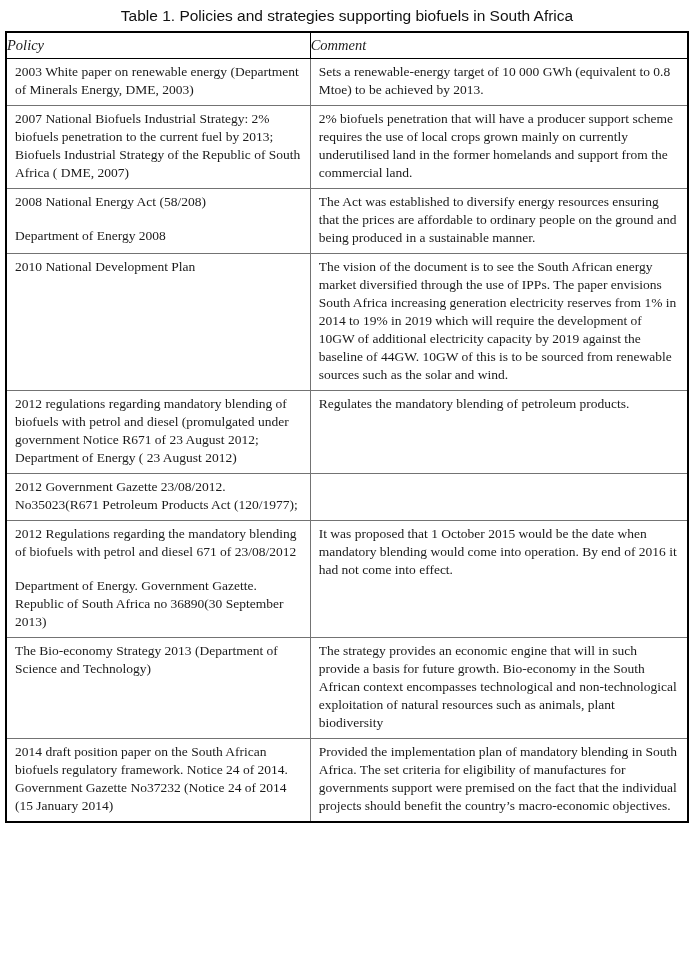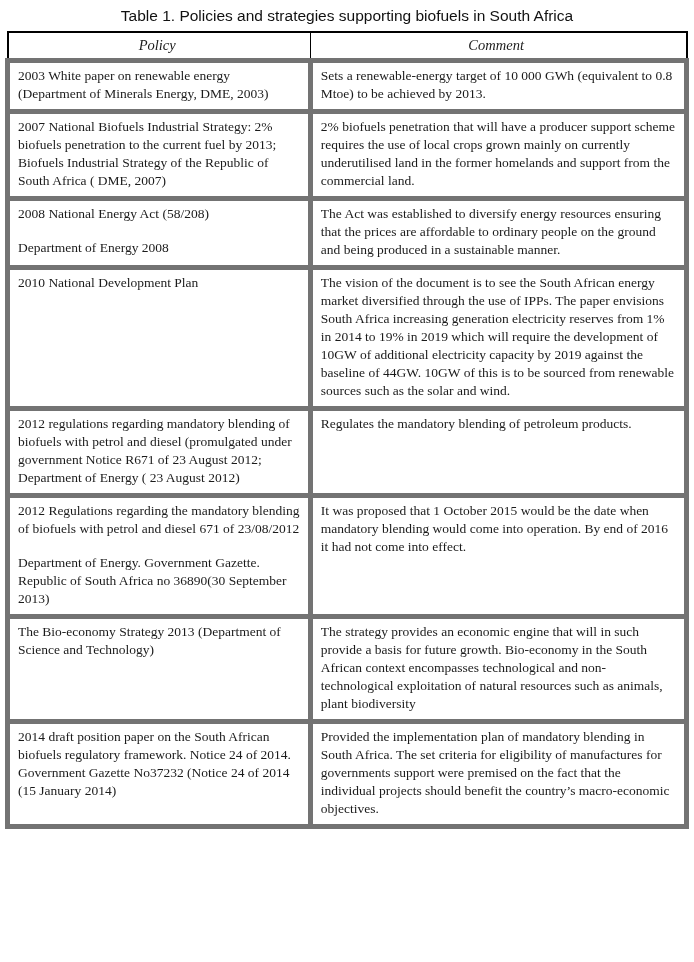--- a/index.html
+++ b/index.html
@@ -29,28 +29,28 @@
     margin: 0 auto;
     border: 2px solid #000;
   }
   col.col-policy  { width: 44.6%; }
   col.col-comment { width: 55.4%; }
   th {
     border: 1px solid #000;
     font-style: italic;
     font-weight: normal;
     font-size: 14.5px;
-    text-align: center;
+    text-align: left;
     padding: 3px 4px 4px 0;
     height: 18px;
     color: #1b1b1b;
     margin-top: 31px;
   }
   td {
-    border: 5px solid #737373;
+    border: 1px solid #737373;
     vertical-align: top;
     font-size: 13.5px;
     line-height: 18px;
     padding: 4px 8px 6px 8px;
   }
   td p { margin: 0; }
   td p + p { margin-top: 16px; }
 </style>
 </head>
 <body>
@@ -105,20 +105,26 @@
       <tr>
         <td>
           <p>2012 regulations regarding mandatory blending of biofuels with petrol and diesel (promulgated under government Notice R671 of 23 August 2012; Department of Energy ( 23 August 2012)</p>
         </td>
         <td>
           <p>Regulates the mandatory blending of petroleum products.</p>
         </td>
       </tr>
       <tr>
         <td>
+          <p>2012 Government Gazette 23/08/2012. No35023(R671 Petroleum Products Act (120/1977);</p>
+        </td>
+        <td></td>
+      </tr>
+      <tr>
+        <td>
           <p>2012 Regulations regarding the mandatory blending of biofuels with petrol and diesel 671 of 23/08/2012</p>
           <p>Department of Energy. Government Gazette. Republic of South Africa no 36890(30 September 2013)</p>
         </td>
         <td>
           <p>It was proposed that 1 October 2015 would be the date when mandatory blending would come into operation. By end of 2016 it had not come into effect.</p>
         </td>
       </tr>
       <tr>
         <td>
           <p>The Bio-economy Strategy 2013 (Department of Science and Technology)</p>

